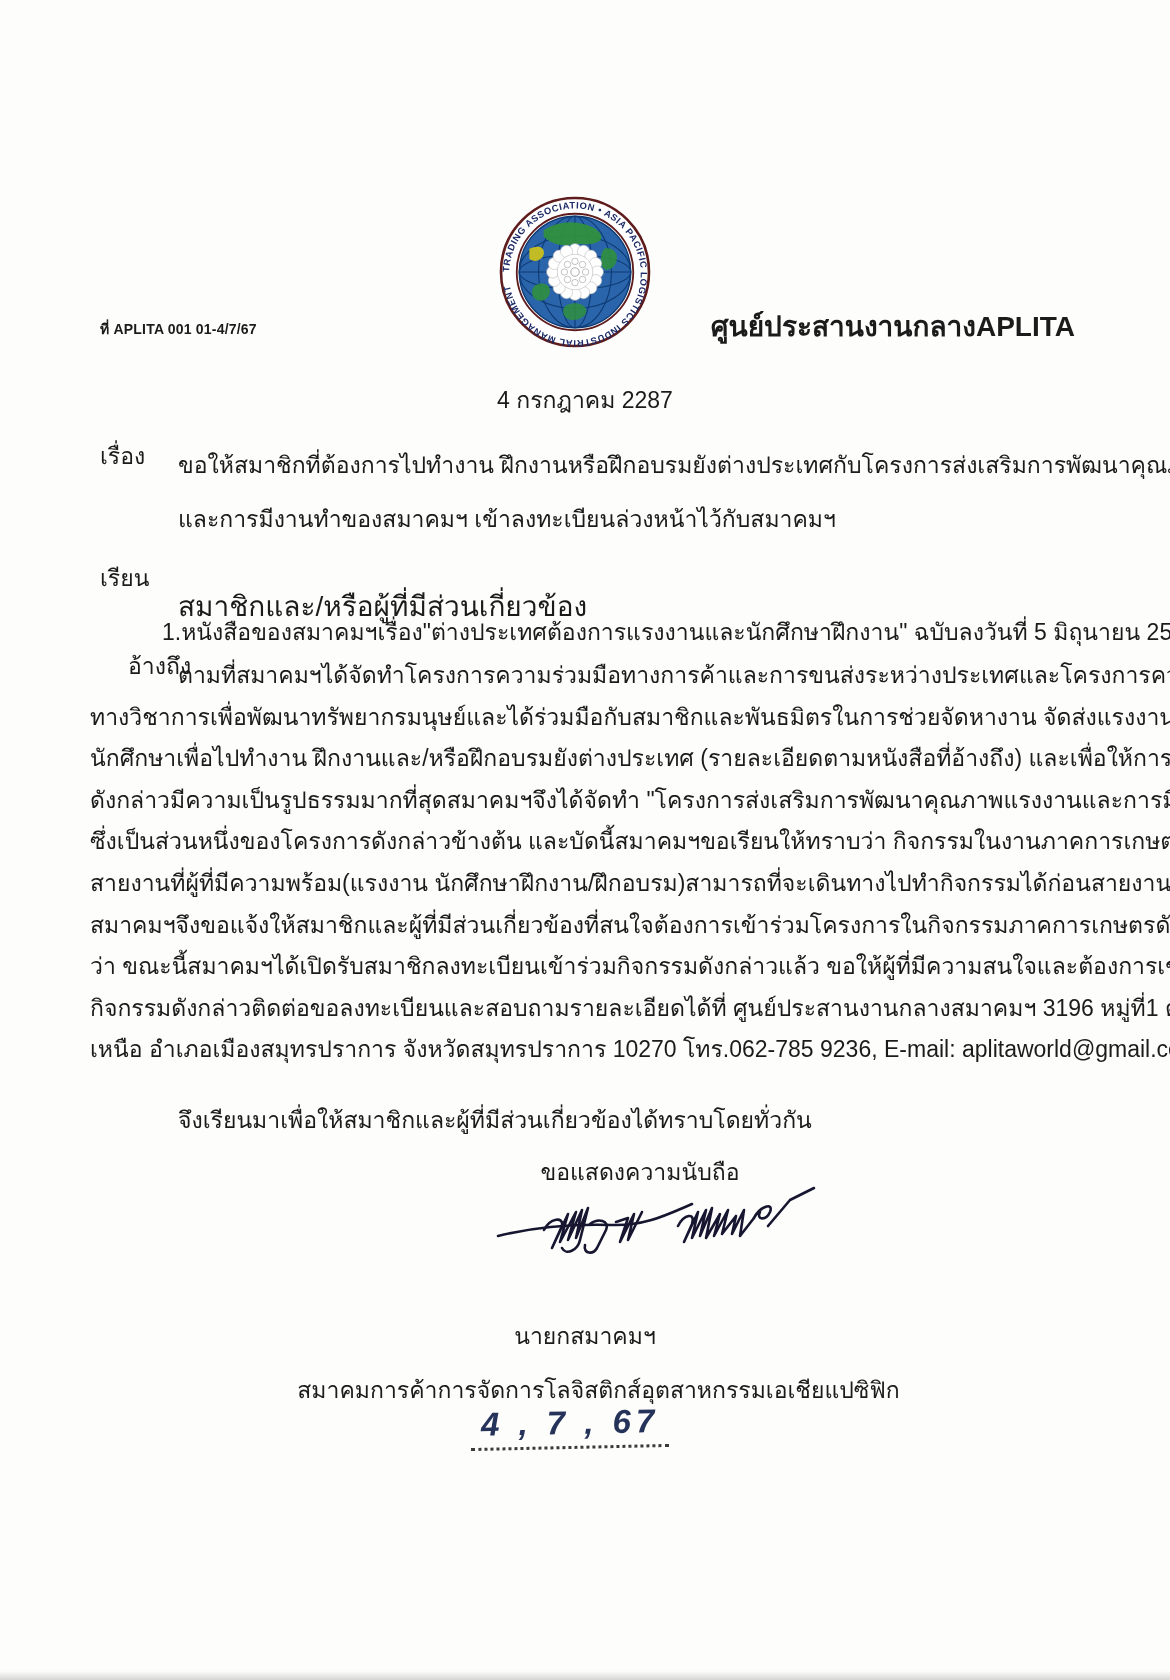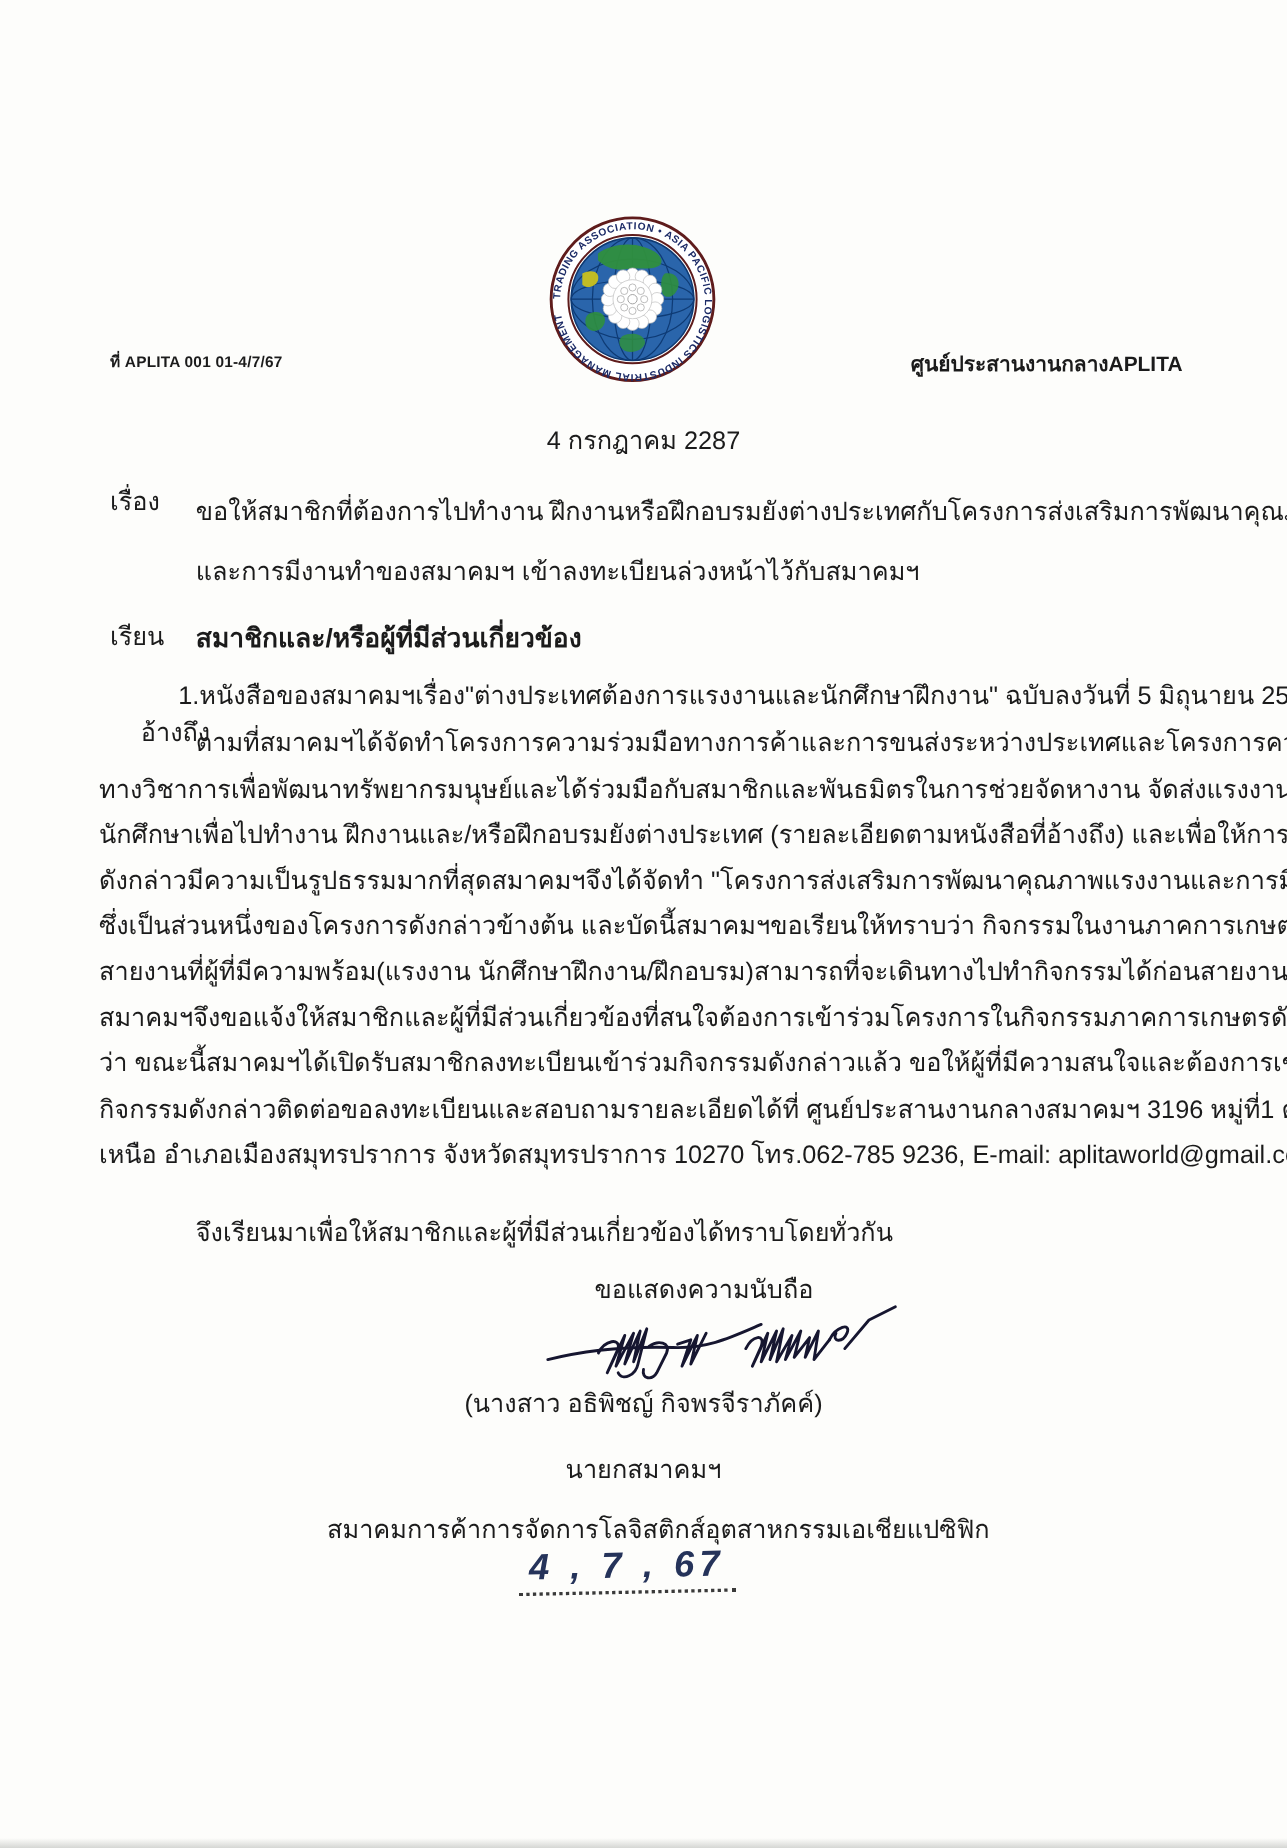--- a/index.html
+++ b/index.html
@@ -15,36 +15,36 @@
   .scan-edge{
     position:absolute;left:0;right:0;bottom:0;height:9px;
     background:linear-gradient(to bottom, rgba(0,0,0,0), rgba(110,115,110,0.28));
   }
   .logo{position:absolute;left:499px;top:196px;width:152px;height:152px;}
   .doc-number{
     position:absolute;left:100px;top:318px;
     font-size:14px;font-weight:bold;letter-spacing:.2px;
   }
   .center-office{
-    position:absolute;right:95px;top:315px;
-    font-size:19px;font-weight:bold;
+    position:absolute;right:95px;top:304px;
+    font-size:28px;font-weight:bold;
   }
   .date{
     position:absolute;left:0;right:0;top:382px;
     text-align:center;font-size:23px;
   }
   .label{position:absolute;left:100px;font-size:23px;}
   .subject-label{top:438px;}
   .subject-lines{
     position:absolute;left:178px;top:438px;width:912px;
     font-size:23px;
   }
   .subject-lines div{line-height:54px;height:54px;white-space:nowrap;}
   .to-label{top:560px;}
-  .to-value{position:absolute;left:178px;top:560px;font-size:24px;font-weight:bold;}
+  .to-value{position:absolute;left:178px;top:584px;font-size:28px;}
   .ref-label{top:648px;margin-left:28px;}
   .ref-value{position:absolute;left:162px;top:614px;font-size:23px;white-space:nowrap;}
   .body{
     position:absolute;left:90px;top:655px;width:1000px;
     font-size:23px;
   }
   .body-line{line-height:41.6px;height:41.6px;white-space:nowrap;}
   .body-line.indent{padding-left:88px;}
   .closing{position:absolute;left:178px;top:1102px;font-size:23px;}
   .salutation{
@@ -173,21 +173,20 @@
       <path d="M6 56 C46 46 86 44 120 45 C152 46 172 36 200 24"></path>
       <path d="M52 50 C58 38 72 36 70 46 L60 68 L76 34 L68 62 L84 32 L76 60 L90 30 L84 58 L96 28 L88 60 C86 70 74 76 70 68"></path>
       <path d="M98 44 C106 38 118 40 114 50 L105 68 C101 75 91 74 93 65"></path>
       <path d="M124 42 L136 38 L128 62 L142 34 L136 60 L150 32"></path>
       <path d="M186 46 C192 34 204 32 200 44 L192 62 L206 32 L200 58 L214 30 L208 56 L220 28 L214 58 L228 34 L222 56 L236 30 L230 54 L244 36 L240 54 L252 30 L248 56 L262 38"></path>
       <path d="M262 38 C268 26 282 22 278 32 C274 41 264 40 268 32"></path>
       <path d="M276 46 L298 20 L322 8"></path>
     </g>
   </svg>
 
-  <div class="signer-name">(นางสาว อธิพิชญ์ กิจพรจีราภัคค์)</div>
   <div class="signer-title">นายกสมาคมฯ</div>
   <div class="organization">สมาคมการค้าการจัดการโลจิสติกส์อุตสาหกรรมเอเชียแปซิฟิก</div>
 
   <div class="hand-date-wrap">
     <span class="hand-date">4 , 7 , 67</span>
   </div>
 
   <div class="scan-edge"></div>
 </div>
 

